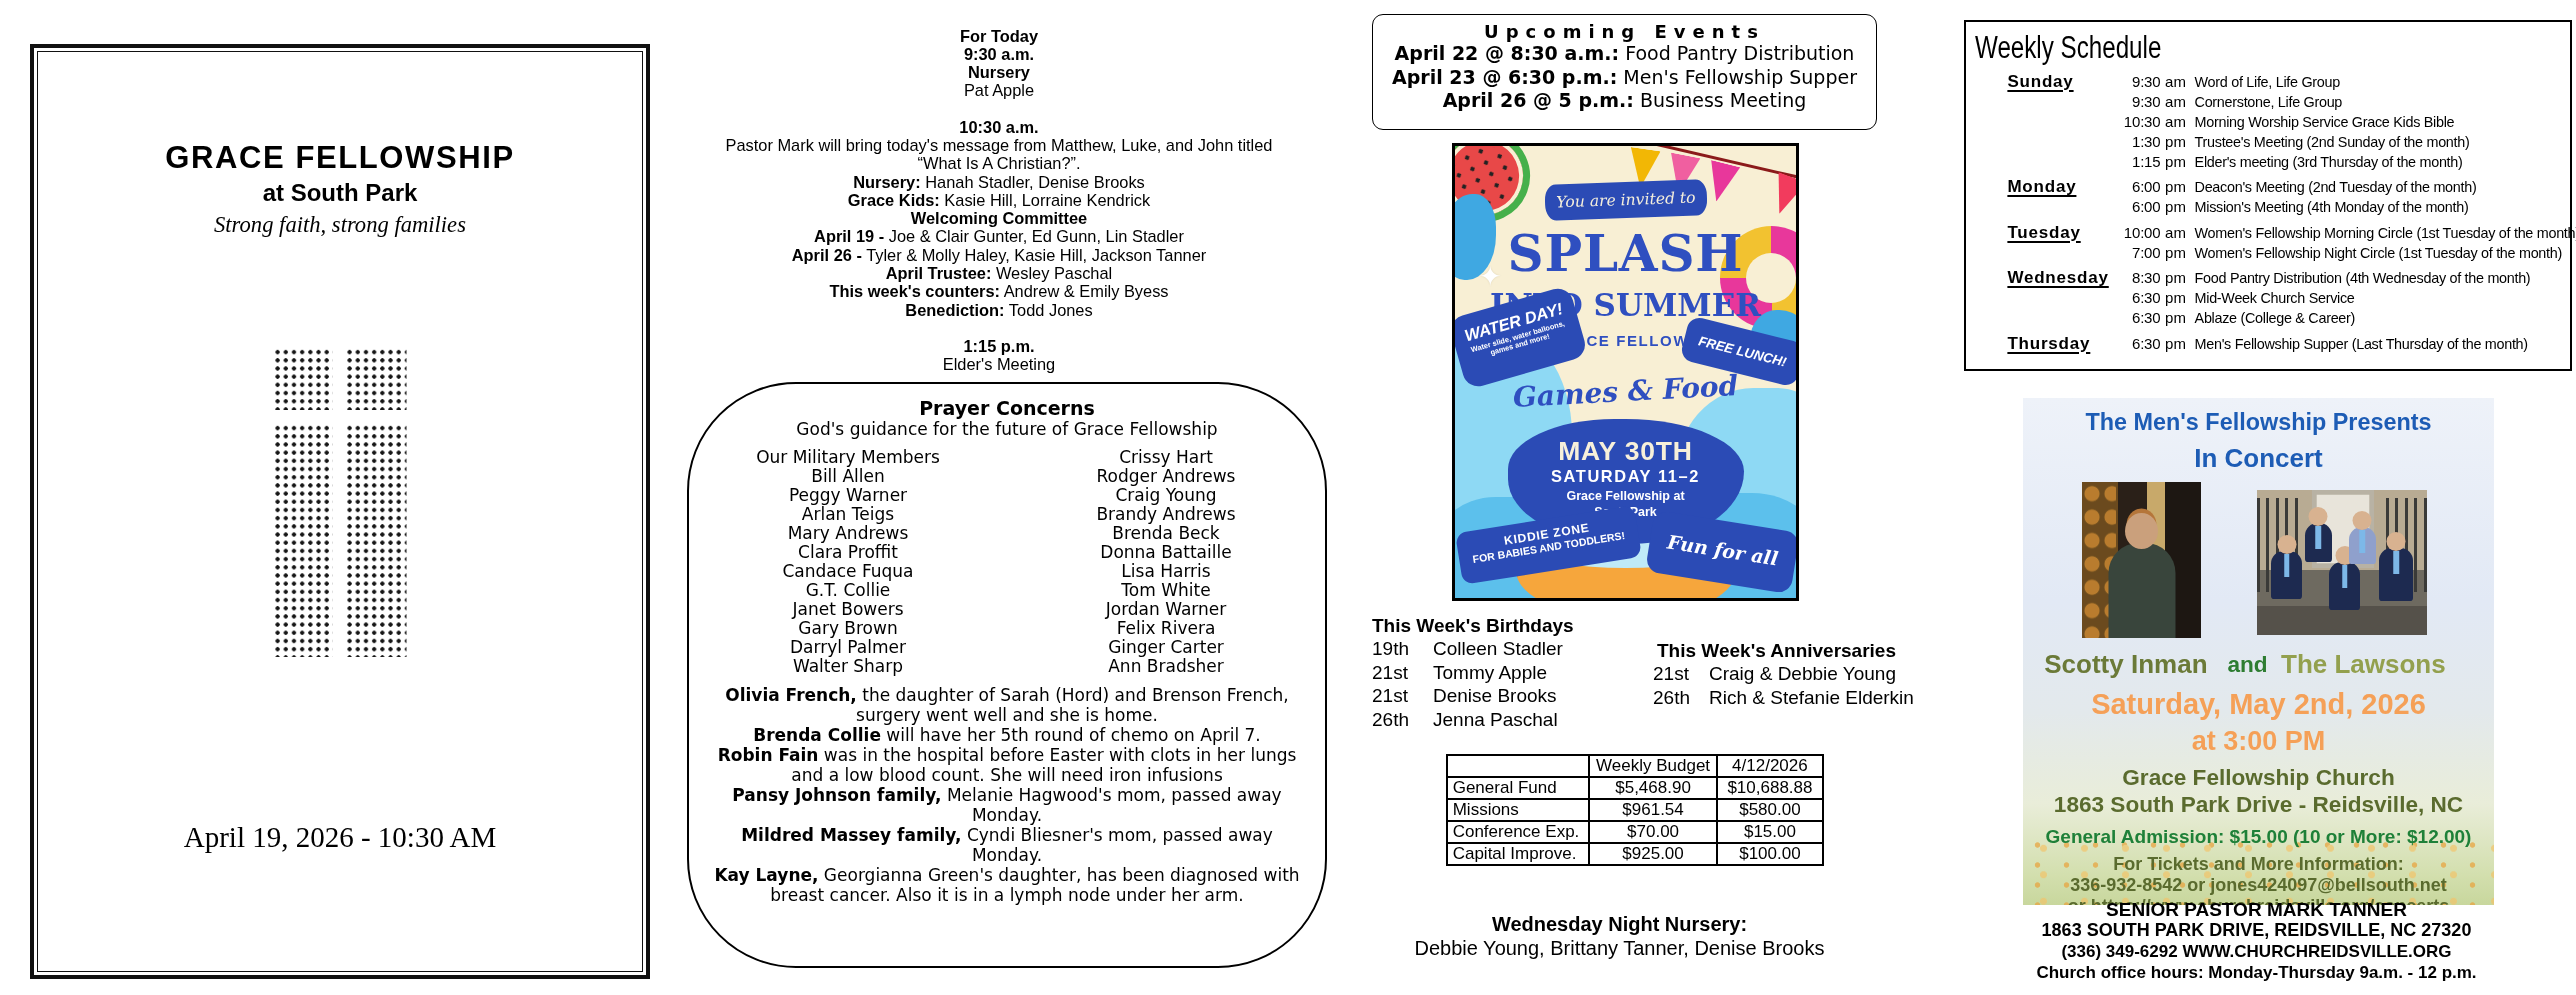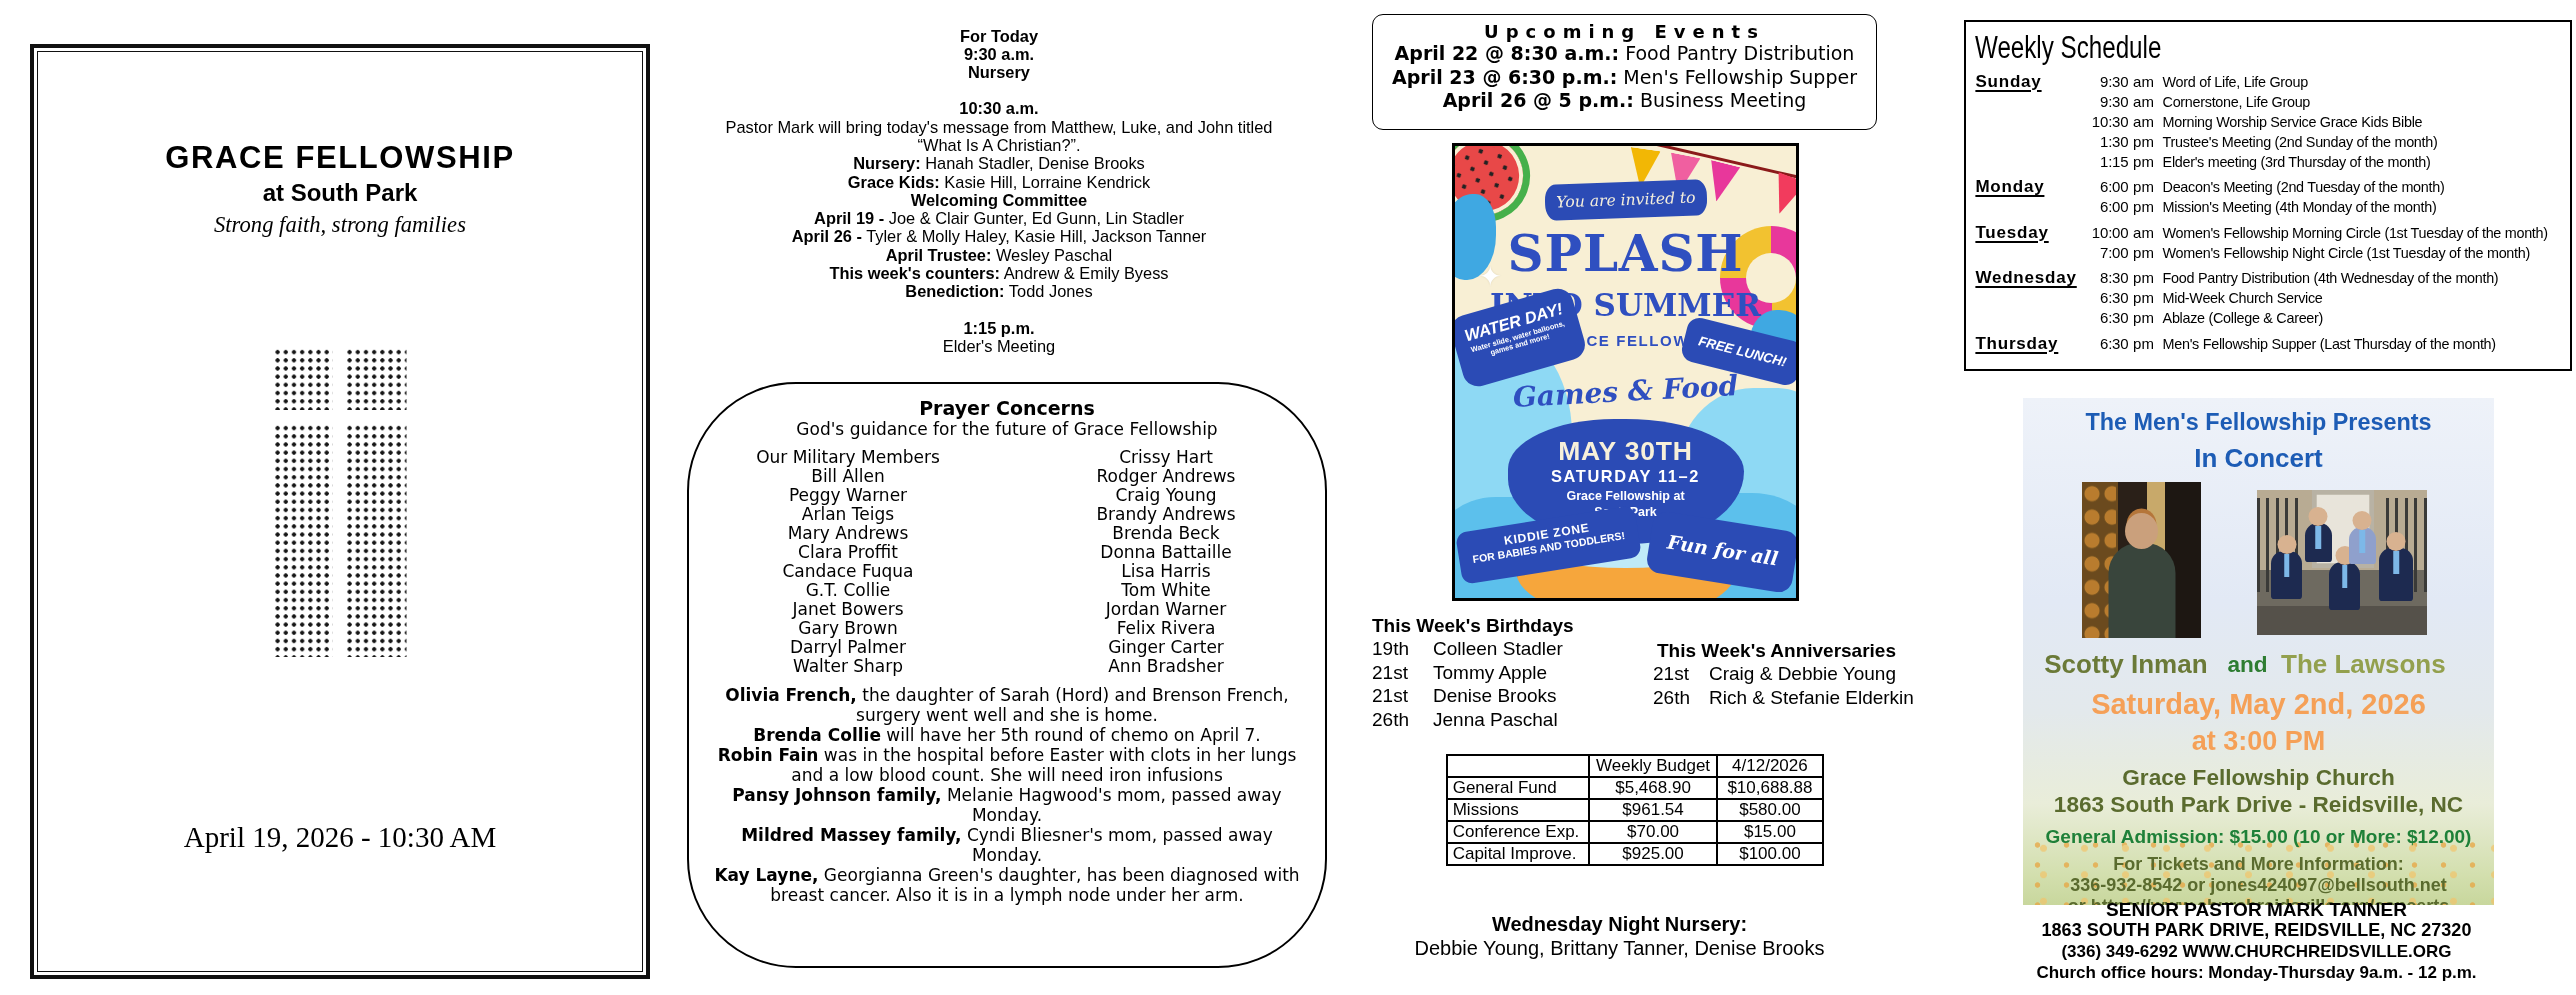--- a/index.html
+++ b/index.html
@@ -99,21 +99,21 @@
   .budget .c1{width:116px;text-align:center;}
   .budget .c2{width:95px;text-align:center;}
   .wednur{left:1397px;top:912px;width:445px;font-size:20px;line-height:24px;}
   .wednur .hd{font-weight:bold;}
 
   
   .sched{left:1964px;top:20px;width:604px;height:347px;border:2.3px solid #000;}
   .sched-title{margin:7.8px 0 6.2px 9.4px;font-size:31px;letter-spacing:0;transform:scaleX(.78);
                transform-origin:left;white-space:nowrap;}
   .srow{display:grid;grid-template-columns:109px 44px 28px auto;align-items:baseline;
-        line-height:19px;padding-left:9.4px;}
+        line-height:19px;padding-left:9.4px;margin-left:32px;}
   .srow.gap{margin-top:5.5px;}
   .sday{font-size:17px;font-weight:bold;letter-spacing:0.8px;text-decoration:underline;
         text-underline-offset:3.1px;text-decoration-thickness:1.6px;}
   .stime{font-size:15px;text-align:right;letter-spacing:-0.2px;}
   .smer{font-size:15px;padding-left:4.7px;}
   .sdesc{font-size:14.4px;letter-spacing:-0.3px;white-space:nowrap;padding-left:6.2px;}
 
   .concert{left:2023px;top:398px;width:471px;height:507px;overflow:hidden;
            background:linear-gradient(180deg,#eef2f9 0%,#e2e9f5 40%,#e3e9ec 62%,#e9edd9 80%,#d3dfae 94%,#c8d79d 100%);}
   .concert:before{content:"";position:absolute;left:0;right:0;bottom:0;height:70px;
@@ -180,20 +180,21 @@
   </div>
 
   <div class="abs today ctr">
     <div>
       <div class="info-line"><b>For Today</b><span></span></div>
 
       <div class="info-line"><b>9:30 a.m.</b><span></span></div>
 
       <div class="info-line"><b>Nursery</b><span></span></div>
 
+      <div class="info-line"><b></b><span>Pat Apple</span></div>
     </div>
     <div class="sp"></div>
     <div>
       <div class="info-line"><b>10:30 a.m.</b><span></span></div>
 
       <div class="info-line"><b></b><span>Pastor Mark will bring today's message from Matthew, Luke, and John titled</span></div>
 
       <div class="info-line"><b></b><span>“What Is A Christian?”.</span></div>
 
       <div class="info-line"><b>Nursery:</b><span>  Hanah Stadler, Denise Brooks</span></div>

